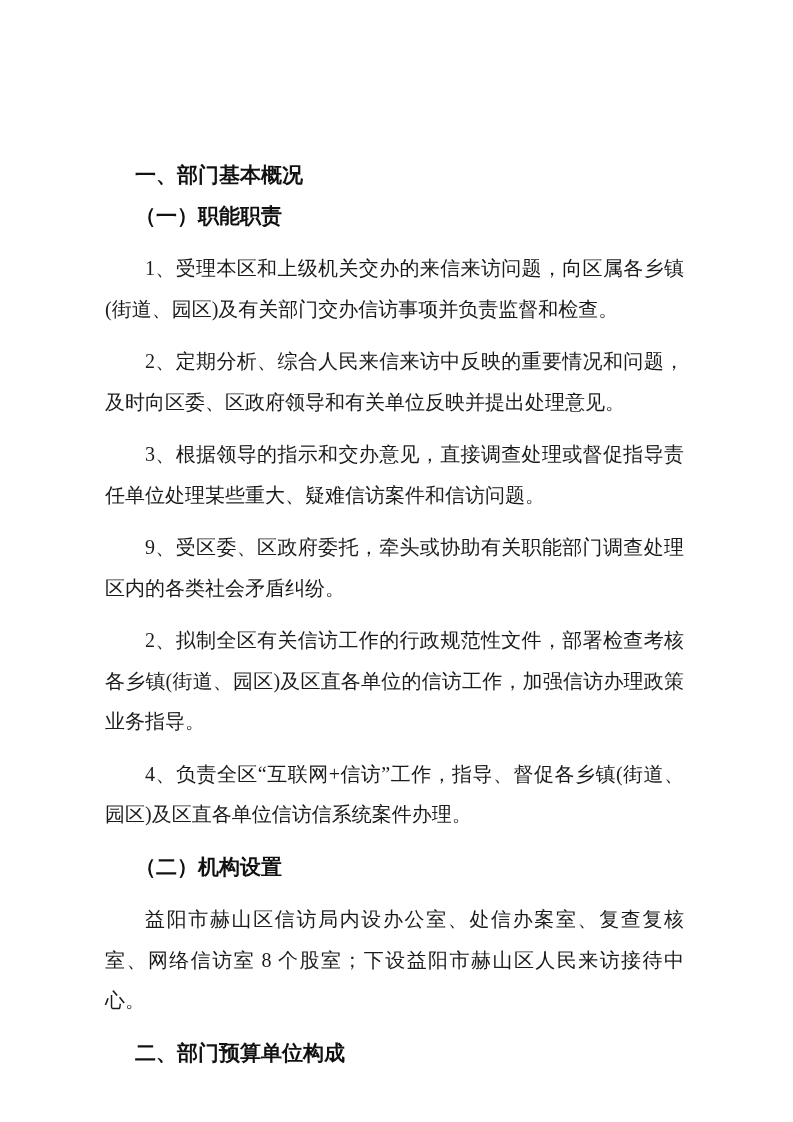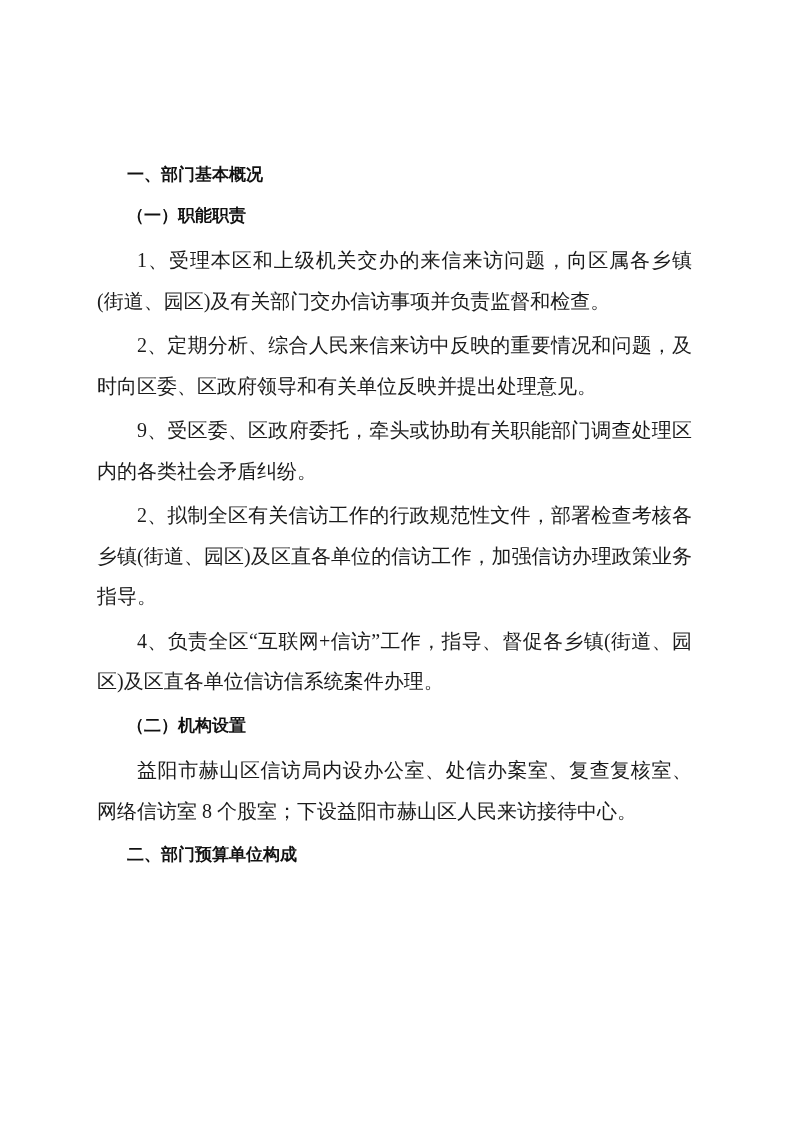--- a/index.html
+++ b/index.html
@@ -16,48 +16,49 @@
     color: #1b1b1b;
     font-family: "Liberation Serif", "DejaVu Serif", serif;
   }
   .content {
     position: absolute;
     left: 93px;
     top: 155px;
     width: 603px;
   }
   .para {
-    margin: 4px;
+    margin: 12px;
     font-size: 20px;
     line-height: 40.5px;
     text-align: justify;
     text-indent: 2em;
     font-family: "Liberation Serif", "DejaVu Serif", serif;
     font-weight: normal;
   }
   .heading1, .heading2 {
     margin: 0;
-    font-size: 17px;
+    font-size: 21px;
     line-height: 40.5px;
     text-indent: 2em;
     font-weight: bold;
     font-family: "Liberation Sans", "DejaVu Sans", sans-serif;
     text-align: left;
     color: #111111;
   }
 </style>
 </head>
 <body>
 
 <div class="page">
   <div class="content" id="document-body">
       <p class="heading1">一、部门基本概况</p>
       <p class="heading2">（一）职能职责</p>
       <p class="para">1、受理本区和上级机关交办的来信来访问题，向区属各乡镇(街道、园区)及有关部门交办信访事项并负责监督和检查。</p>
       <p class="para">2、定期分析、综合人民来信来访中反映的重要情况和问题，及时向区委、区政府领导和有关单位反映并提出处理意见。</p>
+      <p class="para">3、根据领导的指示和交办意见，直接调查处理或督促指导责任单位处理某些重大、疑难信访案件和信访问题。</p>
       <p class="para">9、受区委、区政府委托，牵头或协助有关职能部门调查处理区内的各类社会矛盾纠纷。</p>
       <p class="para">2、拟制全区有关信访工作的行政规范性文件，部署检查考核各乡镇(街道、园区)及区直各单位的信访工作，加强信访办理政策业务指导。</p>
       <p class="para">4、负责全区“互联网+信访”工作，指导、督促各乡镇(街道、园区)及区直各单位信访信系统案件办理。</p>
       <p class="heading2">（二）机构设置</p>
       <p class="para">益阳市赫山区信访局内设办公室、处信办案室、复查复核室、网络信访室 8 个股室；下设益阳市赫山区人民来访接待中心。</p>
       <p class="heading1">二、部门预算单位构成</p>
     </div>
 </div>
 
 </body></html>

